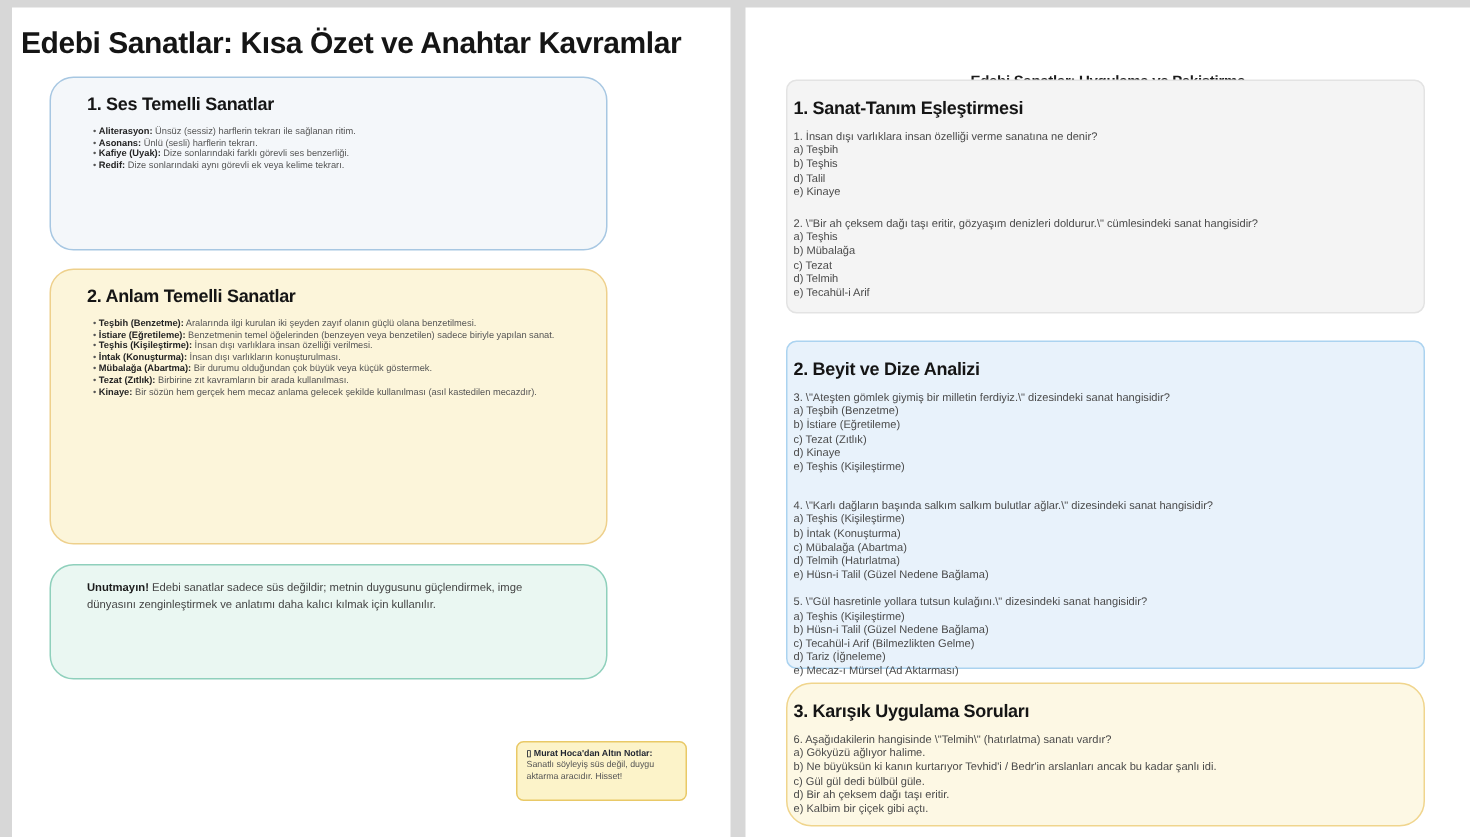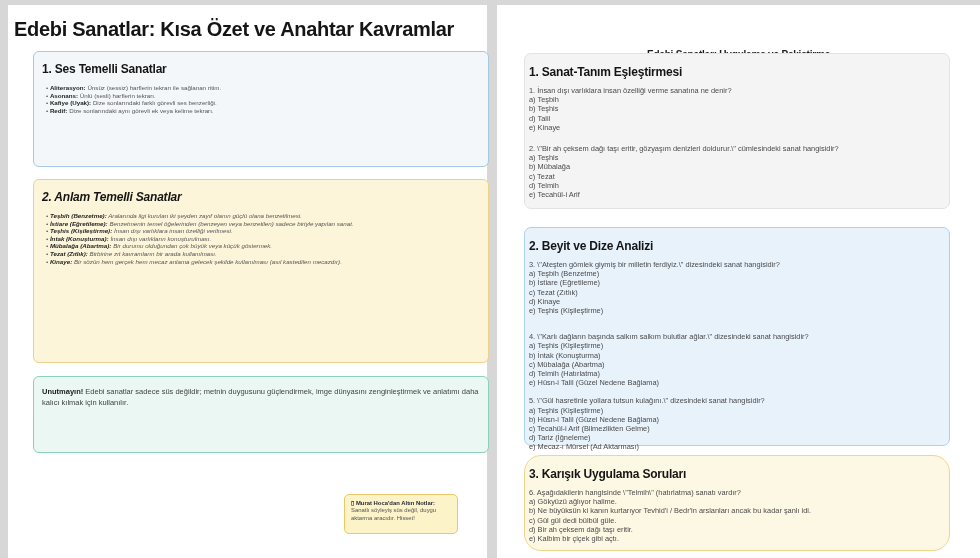--- a/index.html
+++ b/index.html
@@ -19,29 +19,29 @@
   }
   .page-left  { left:8px;   width:479px; }
   .page-right { left:497px; width:483px; }
 
   
   .l-title {
     position:absolute; left:6px; top:13px;
     font-size:20px; font-weight:bold; color:#151515; letter-spacing:-0.3px;
   }
   .box {
-    position:absolute; left:25px; width:456px;
-    border-radius:6px; border:1.5px solid transparent;
-    padding:10px 8px;
+    position:absolute; left:25px; width:372px;
+    border-radius:16px; border:1.5px solid transparent;
+    padding:10px 24px;
   }
   .box h2 {
     font-size:12px; font-weight:bold; color:#151515; margin:0 0 8px 0; letter-spacing:-0.2px;
   }
   .box-blue-l  { top:46px;  height:116px; background:#f4f7fa; border-color:#a7c7e2; }
-  .box-yellow-l{ top:174px; height:184px; background:#fcf5da; border-color:#eed08c;font-style:italic; }
+  .box-yellow-l{ top:174px; height:184px; background:#fcf5da; border-color:#eed08c; }
   .box-teal-l  { top:371px; height:77px;  background:#eaf7f2; border-color:#8fd0bc; }
 
   ul.def-list { list-style:none; margin:0 0 0 4px; }
   ul.def-list li {
     font-size:6.2px; line-height:7.6px; color:#555;
   }
   ul.def-list li::before { content:"• "; color:#555; }
   ul.def-list .term { font-weight:bold; color:#242424; }
 
   .reminder-text { font-size:7.5px; line-height:1.4; color:#444; }

